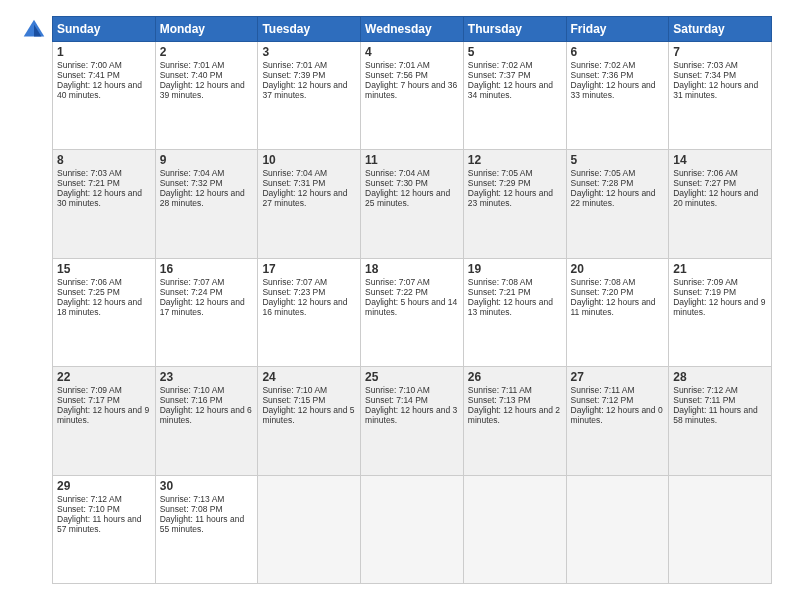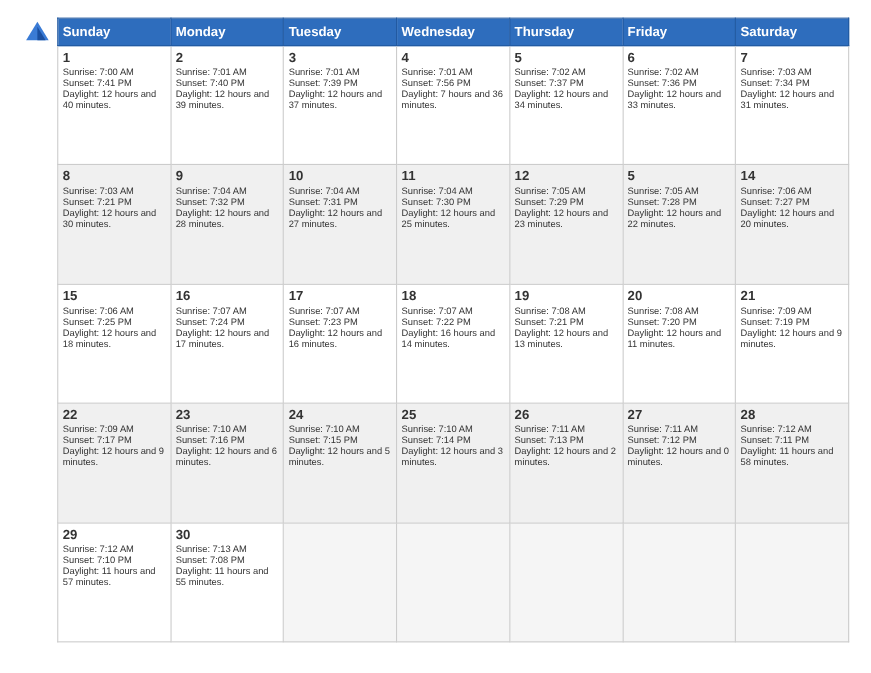--- a/index.html
+++ b/index.html
@@ -233,21 +233,21 @@
           <td>
         <span class="day-num">17</span>
         <span>Sunrise: 7:07 AM</span><br>
         <span>Sunset: 7:23 PM</span><br>
         <span>Daylight: 12 hours and 16 minutes.</span>
       </td>
           <td>
         <span class="day-num">18</span>
         <span>Sunrise: 7:07 AM</span><br>
         <span>Sunset: 7:22 PM</span><br>
-        <span>Daylight: 16 hours and 14 minutes.</span>
+        <span>Daylight: 5 hours and 14 minutes.</span>
       </td>
           <td>
         <span class="day-num">19</span>
         <span>Sunrise: 7:08 AM</span><br>
         <span>Sunset: 7:21 PM</span><br>
         <span>Daylight: 12 hours and 13 minutes.</span>
       </td>
           <td>
         <span class="day-num">20</span>
         <span>Sunrise: 7:08 AM</span><br>

